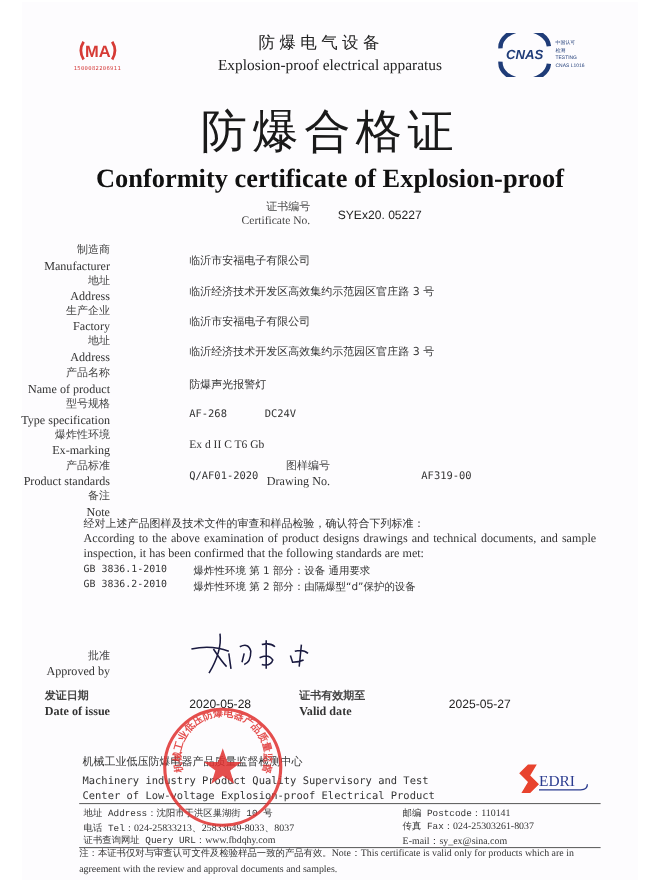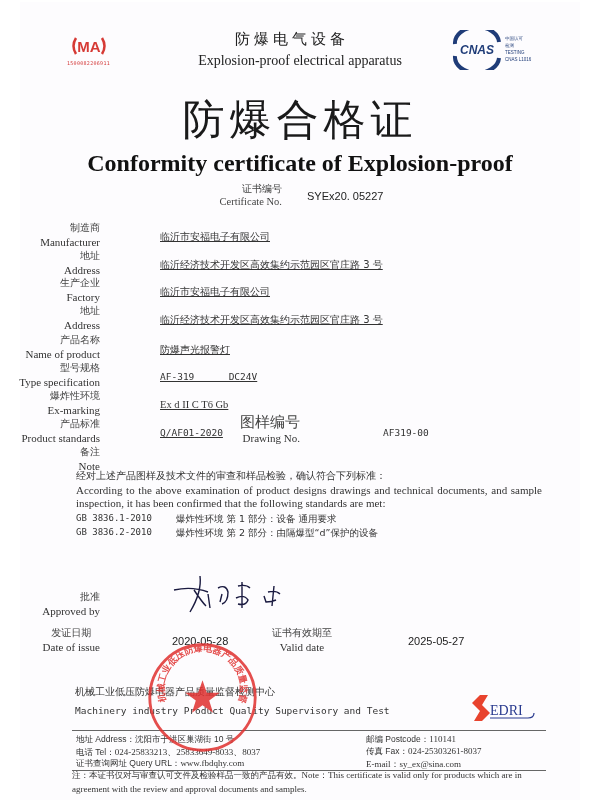--- a/index.html
+++ b/index.html
@@ -20,46 +20,46 @@
 
   .title-cn { left: 0; width: 600px; top: 92px; text-align: center; font-family: "DejaVu Sans", sans-serif; font-size: 42px; color: #1a1a1a; letter-spacing: 5px; font-weight: 300; }
   .title-en { left: 0; width: 600px; top: 150px; text-align: center; font-size: 24px; font-weight: bold; color: #111; }
 
   .cert-label { right: 318px; top: 182px; text-align: right; font-size: 10.5px; line-height: 13px; color: #444; }
   .cert-value { left: 307px; top: 190px; font-family: "Liberation Sans", sans-serif; font-size: 11px; color: #222; }
 
   
   .lbl { position: absolute; right: 500px; text-align: right; font-size: 11px; line-height: 14px; color: #333; white-space: nowrap; }
   .lbl .cn { display: block; font-family: "DejaVu Sans", sans-serif; font-size: 10px; color: #444; }
-  .val { position: absolute; left: 160px; font-family: "DejaVu Sans", sans-serif; font-size: 10px; color: #333; white-space: nowrap; text-decoration: underline; }
+  .val { position: absolute; left: 172px; font-family: "DejaVu Sans", sans-serif; font-size: 10px; color: #333; white-space: nowrap; }
   .val.mono { font-family: "DejaVu Sans Mono", monospace; font-size: 9.5px; }
 
   .draw-lbl { right: 300px; text-align: right; font-size: 11px; line-height: 14px; color: #333; }
-  .draw-lbl .cn { display: block; font-family: Liberation Mono, monospace; font-size: 15px; color: #444; }
+  .draw-lbl .cn { display: block; font-family: Liberation Sans, sans-serif; font-size: 10px; color: #444; }
   .draw-val { left: 383px; font-family: "DejaVu Sans Mono", monospace; font-size: 9.5px; color: #333; }
 
   .stmt-cn { left: 76px; top: 469px; font-family: "DejaVu Sans", sans-serif; font-size: 10px; color: #333; }
   .stmt-en { left: 76px; top: 484px; width: 466px; font-size: 11px; line-height: 13px; color: #333; text-align: justify; }
   .std-row { left: 76px; font-family: "DejaVu Sans Mono", monospace; font-size: 9px; color: #333; }
   .std-row .desc { position: absolute; left: 100px; font-family: "DejaVu Sans", sans-serif; font-size: 9.5px; white-space: nowrap; }
 
   .sig { left: 172px; top: 572px; width: 120px; height: 50px; }
 
-  .date-lbl { text-align: center; font-size: 11px; line-height: 14px; color: #333; }
+  .date-lbl { text-align: left; font-size: 11px; line-height: 14px; color: #333; font-weight: bold; }
   .date-lbl .cn { display: block; font-family: "DejaVu Sans", sans-serif; font-size: 10px; color: #444; }
   .date-val { font-family: "Liberation Sans", sans-serif; font-size: 11px; color: #222; }
 
   .issuer-cn { left: 75px; top: 685px; font-family: "DejaVu Sans", sans-serif; font-size: 10px; color: #333; }
   .issuer-en { left: 75px; top: 704px; font-family: "DejaVu Sans Mono", monospace; font-size: 9.5px; line-height: 13px; color: #333; }
   .edri { left: 470px; top: 693px; width: 70px; height: 30px; }
 
   .rule { left: 72px; width: 474px; height: 1px; background: #666; }
 
   .foot { font-size: 9px; color: #333; white-space: nowrap; }
-  .foot .cn { font-family: Liberation Sans, sans-serif; font-size: 8.5px; }
+  .foot .cn { font-family: Liberation Mono, monospace; font-size: 8.5px; }
   .note { left: 72px; top: 768px; width: 472px; font-size: 9px; line-height: 14px; color: #333; }
   .note .cn { font-family: "DejaVu Sans", sans-serif; font-size: 8.5px; }
 
   .stamp { left: 145px; top: 640px; width: 115px; height: 115px; opacity: 0.85; pointer-events: none; }
 </style>
 </head>
 <body>
 
 <div class="paper"></div>
 
@@ -101,21 +101,21 @@
 <div class="lbl" style="top:276px"><span class="cn">生产企业</span><span>Factory</span></div>
 <div class="val" style="top:285px">临沂市安福电子有限公司</div>
 
 <div class="lbl" style="top:304px"><span class="cn">地址</span><span>Address</span></div>
 <div class="val" style="top:313px">临沂经济技术开发区高效集约示范园区官庄路 3 号</div>
 
 <div class="lbl" style="top:333px"><span class="cn">产品名称</span><span>Name of product</span></div>
 <div class="val" style="top:343px">防爆声光报警灯</div>
 
 <div class="lbl" style="top:361px"><span class="cn">型号规格</span><span>Type specification</span></div>
-<div class="val mono" style="top:371px; white-space:pre">AF-319      DC24V</div>
+<div class="val mono" style="top:371px; white-space:pre">AF-268      DC24V</div>
 
 <div class="lbl" style="top:389px"><span class="cn">爆炸性环境</span><span>Ex-marking</span></div>
 <div class="val" style="top:399px; font-family:'Liberation Serif',serif; font-size:10.5px">Ex d II C T6 Gb</div>
 
 <div class="lbl" style="top:417px"><span class="cn">产品标准</span><span>Product standards</span></div>
 <div class="val mono" style="top:427px">Q/AF01-2020</div>
 
 <div class="abs draw-lbl" style="top:417px"><span class="cn">图样编号</span><span>Drawing No.</span></div>
 <div class="abs draw-val" style="top:427px">AF319-00</div>
 
@@ -144,20 +144,21 @@
 
 <div class="abs date-lbl" style="right:500px; top:626px"><span class="cn">发证日期</span><span>Date of issue</span></div>
 <div class="abs date-val" style="left:172px; top:635px">2020-05-28</div>
 
 <div class="abs date-lbl" style="right:268px; top:626px"><span class="cn">证书有效期至</span><span>Valid date</span></div>
 <div class="abs date-val" style="left:408px; top:635px">2025-05-27</div>
 
 <div class="abs issuer-cn">机械工业低压防爆电器产品质量监督检测中心</div>
 <div class="abs issuer-en">
   <div>Machinery industry Product Quality Supervisory and Test</div>
+  <div>Center of Low-voltage Explosion-proof Electrical Product</div>
 </div>
 
 <svg class="abs edri" viewBox="0 0 70 30">
   <path d="M10 2 L18 2 L12 12 L20 20 L12 28 L4 28 L10 18 L2 10 Z" fill="#e8432e"></path>
   <text x="20" y="22" font-family="Liberation Serif, serif" font-size="14" fill="#2a3b8f">EDRI</text>
   <path d="M20 25 L58 25 Q64 25 64 20" stroke="#2a3b8f" stroke-width="1.2" fill="none"></path>
 </svg>
 
 <div class="abs rule" style="top:730px"></div>
 

